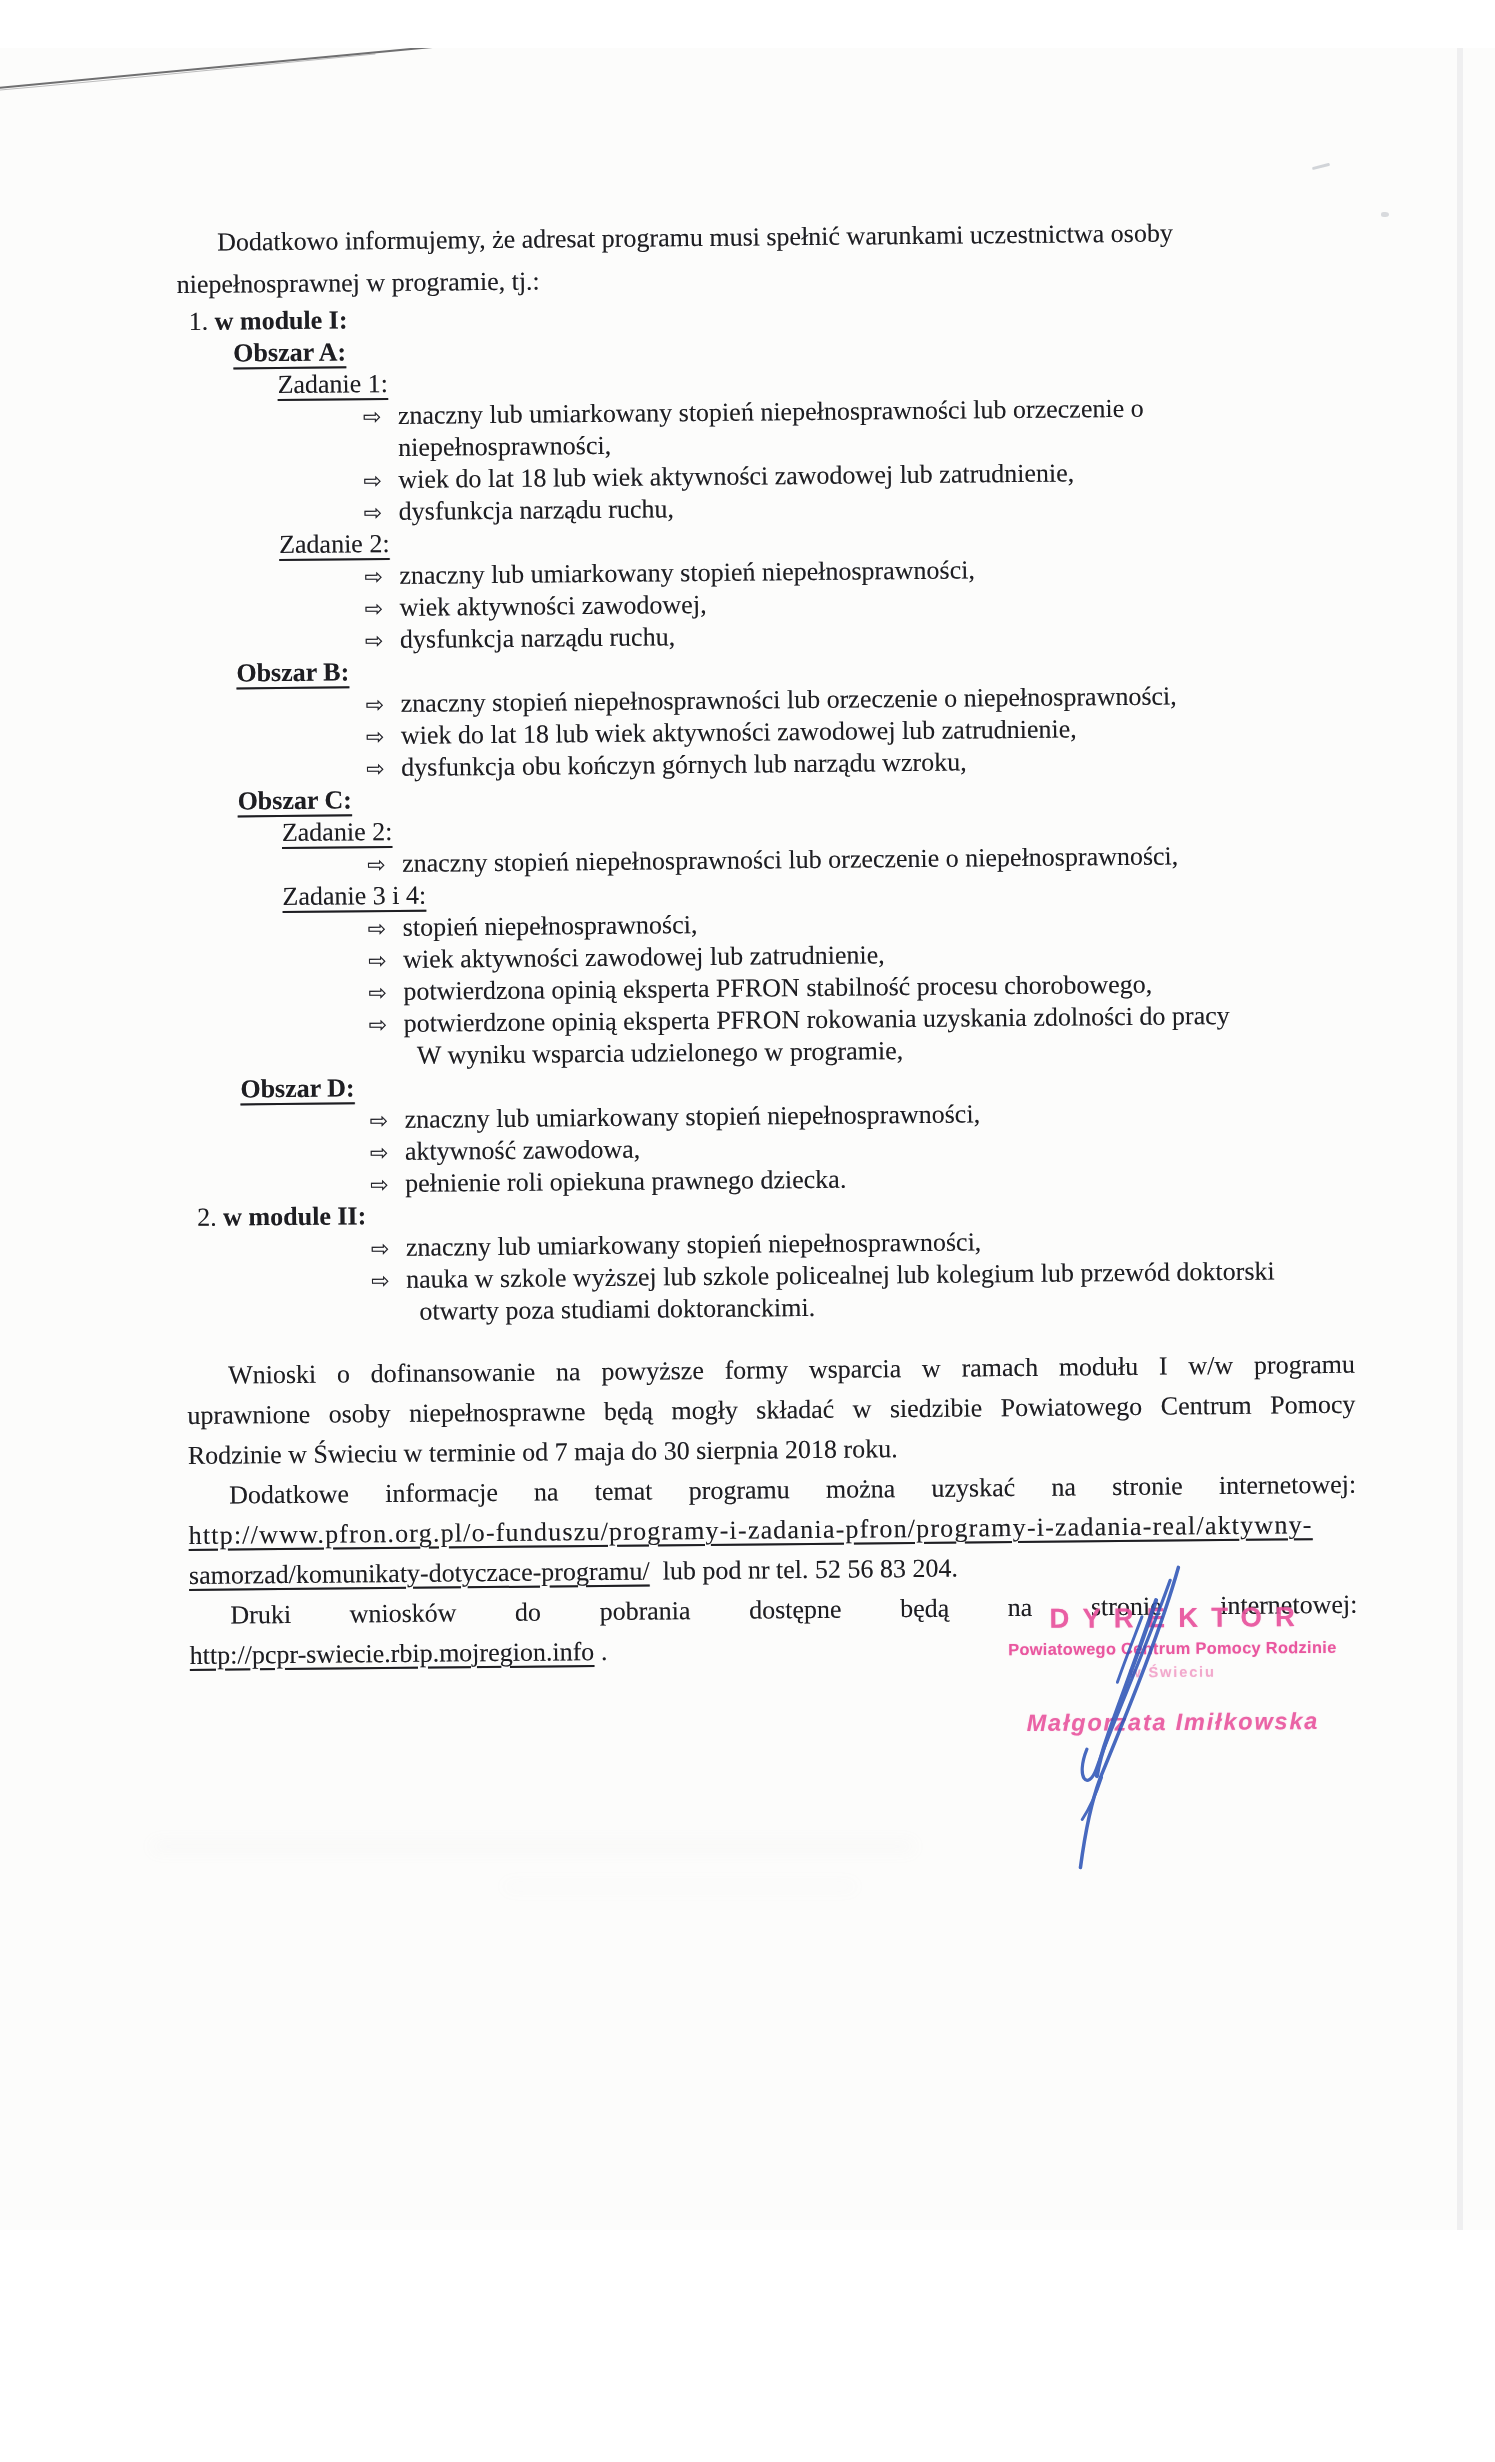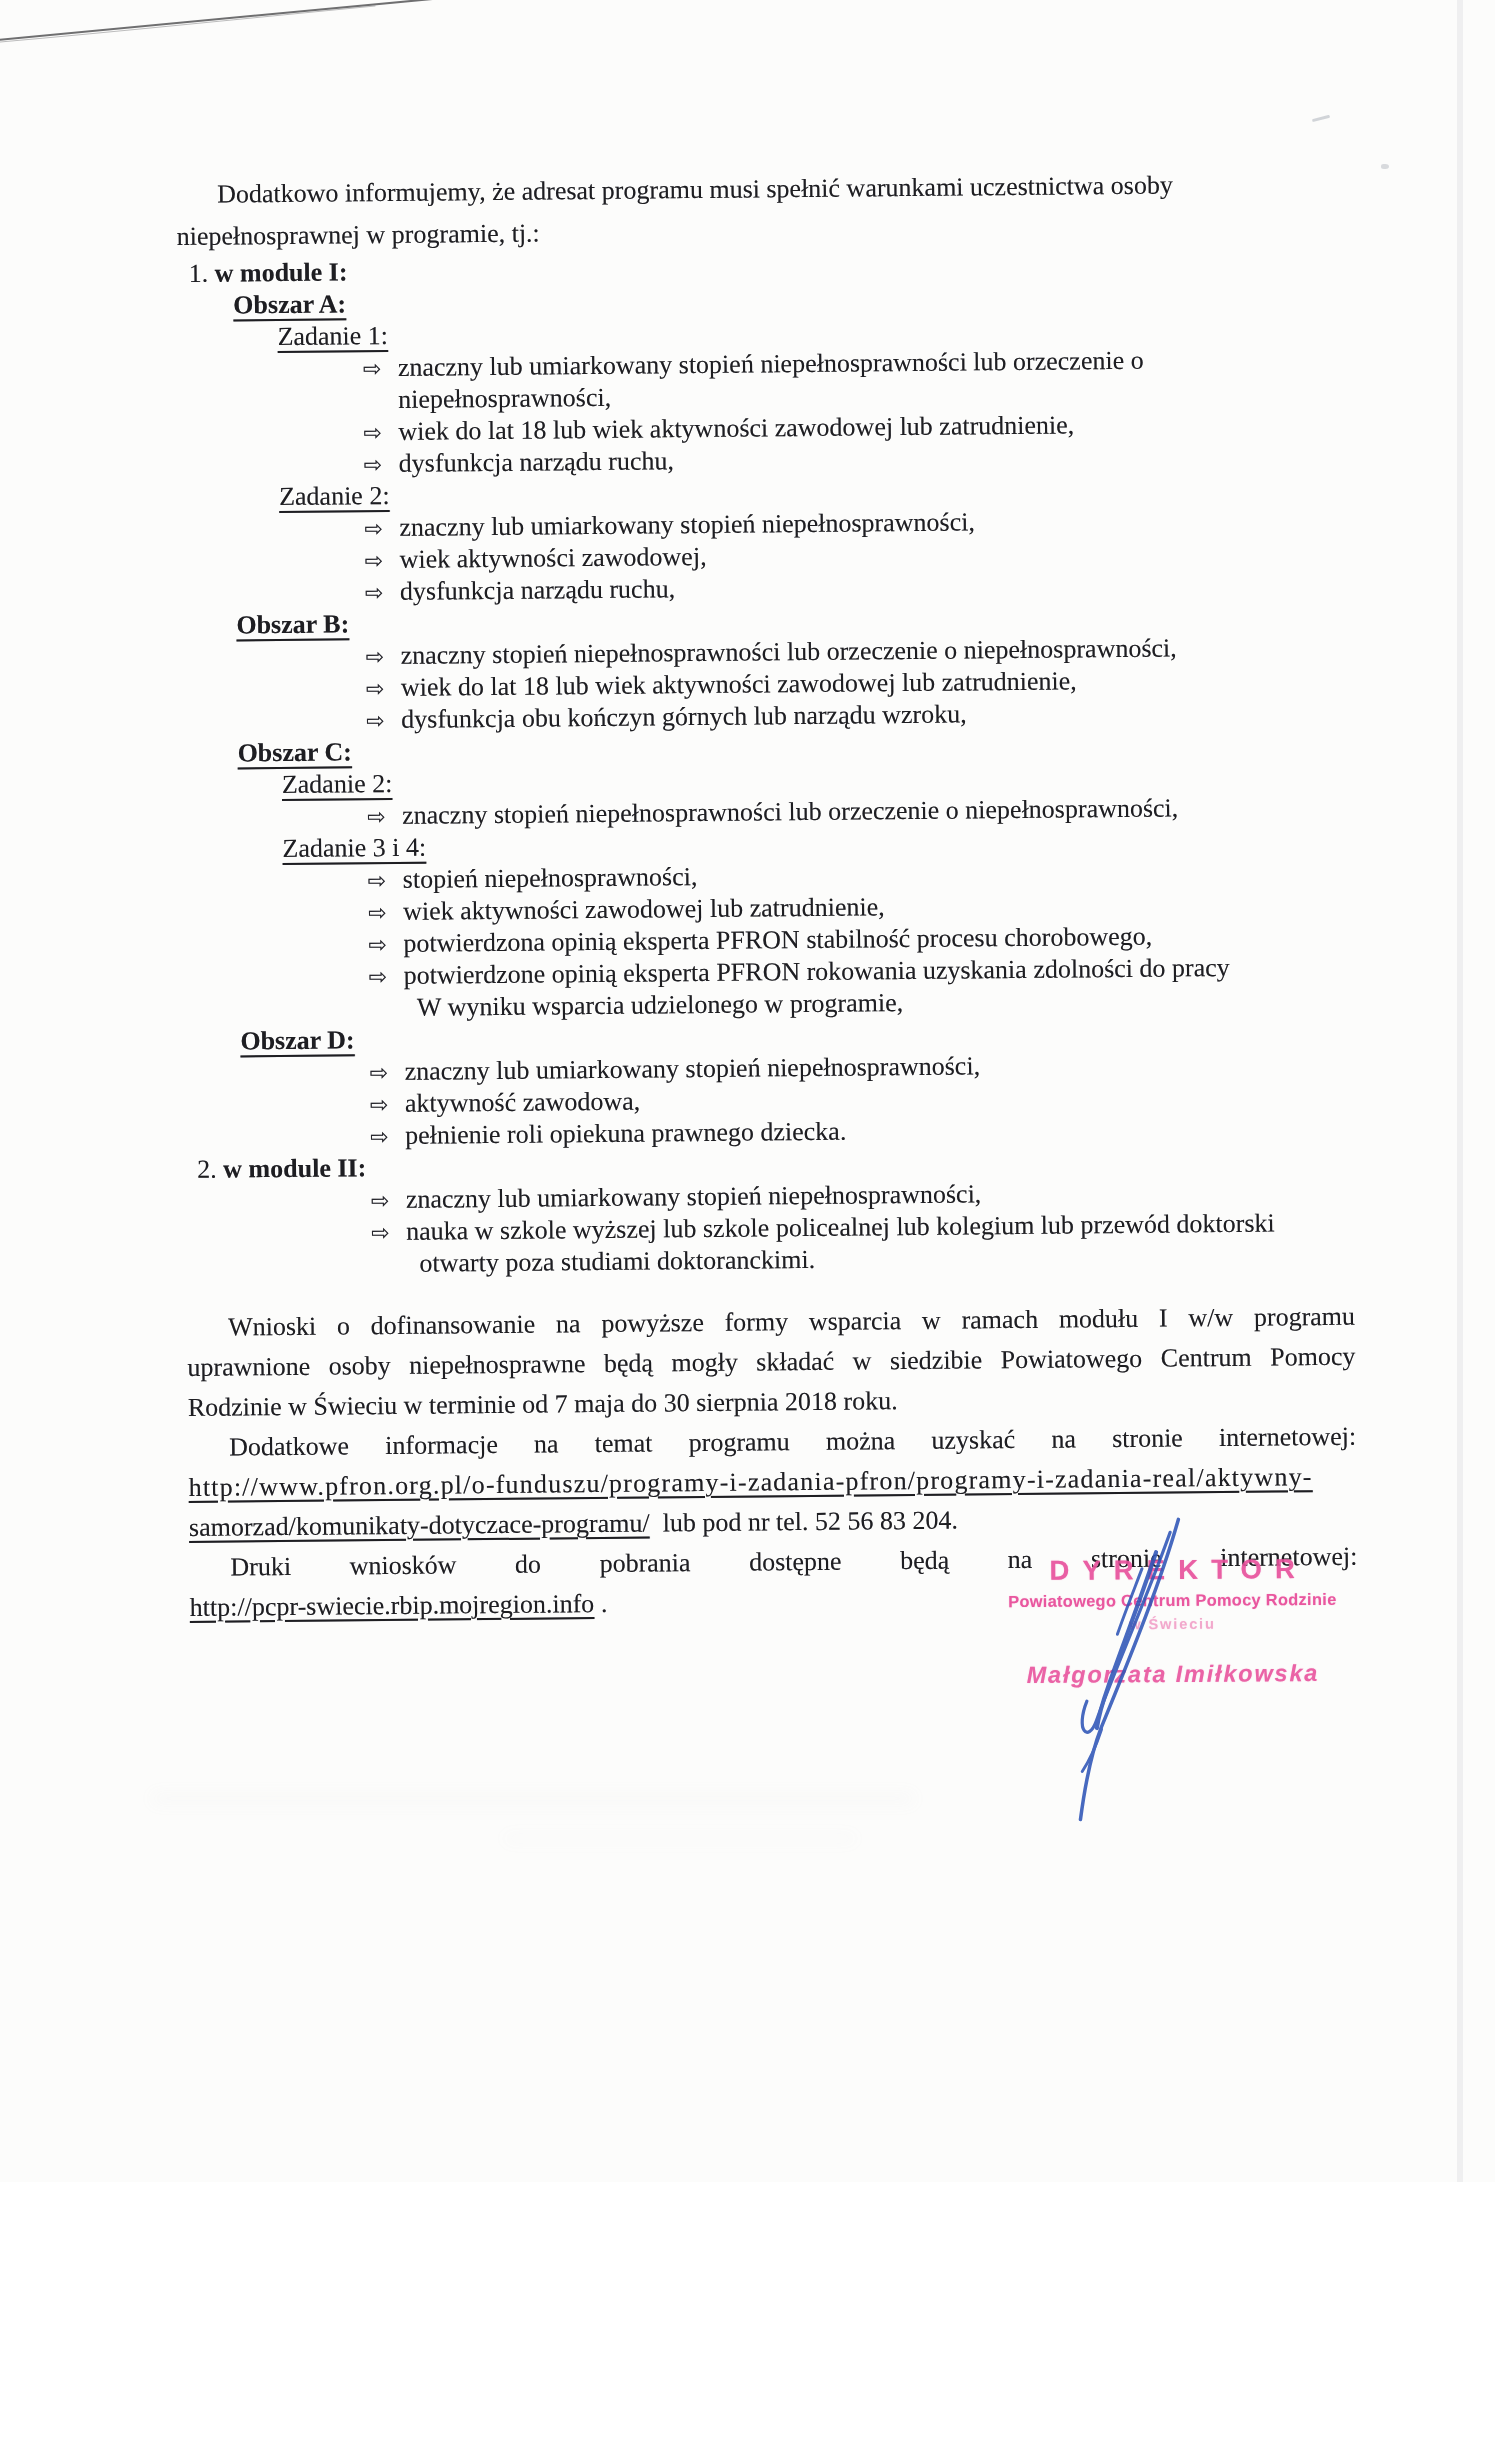--- a/index.html
+++ b/index.html
@@ -3,20 +3,21 @@
 <meta charset="utf-8">
 <style>
   html,body{margin:0;padding:0;}
   .page{
     position:relative;
     width:1495px;height:2182px;
     background:#fcfcfb;
     overflow:hidden;
     font-family:"Liberation Serif","DejaVu Serif",serif;
     color:#1e1e22;
+    margin-top:48px;
   }
   
   .edge-svg{position:absolute;top:0;left:0;}
   .speck{position:absolute;background:#8b93a0;border-radius:1.2px;}
   .speck-a{left:1312px;top:117px;width:17.6px;height:2.9px;transform:rotate(-14deg);opacity:.38;}
   .speck-b{left:1381px;top:164px;width:7.6px;height:5.3px;opacity:.32;border-radius:40% 60% 55% 45%;}
   .band-right{position:absolute;left:1457px;top:0;width:5.9px;height:2462px;background:#e4e4e7;opacity:.55;}
   .smudge{position:absolute;background:#b9b9bc;filter:blur(8.2px);}
   .smudge-1{left:152px;top:1794px;width:762px;height:9.4px;opacity:.07;}
   .smudge-2{left:504px;top:1835px;width:352px;height:7px;opacity:.05;}

